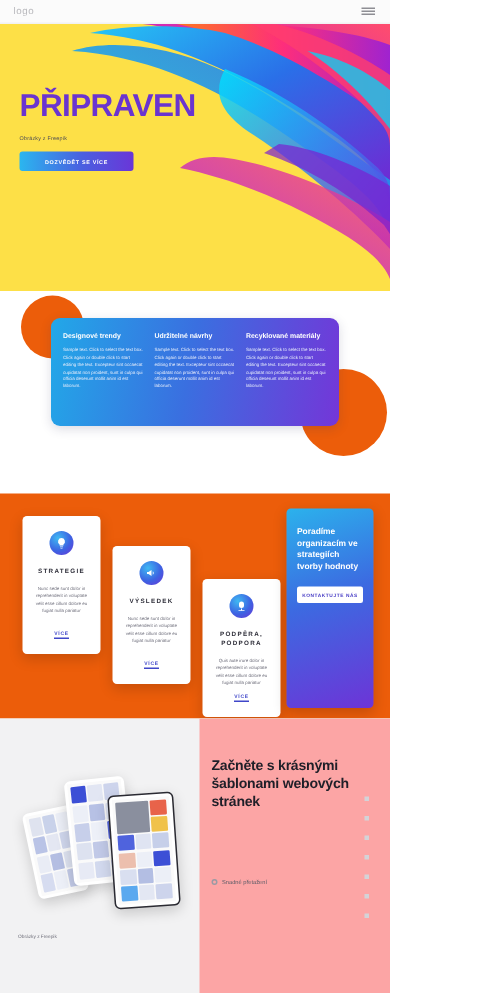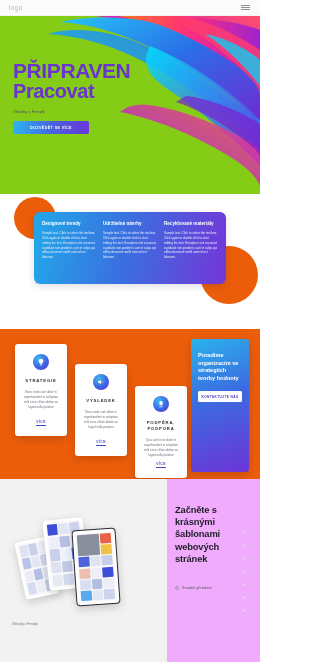--- a/index.html
+++ b/index.html
@@ -16,21 +16,21 @@
   .header {
     height:16px; background:#fbfbfb; display:flex; align-items:center;
     justify-content:space-between; padding:0 9px; position:relative; z-index:40;
     border-bottom:1px solid #f2f2f2;
   }
   .logo { font-size:6.5px; color:#b9b9bd; letter-spacing:.4px; font-weight:400; }
   .burger { display:flex; flex-direction:column; gap:1.3px; padding:2px 1px; }
   .burger i { display:block; width:9px; height:1px; background:#8e8e94; }
 
   
-  .hero { position:relative; height:178px; background:#84cc16; overflow:hidden;text-decoration:underline; }
+  .hero { position:relative; height:178px; background:#fde047; overflow:hidden;text-decoration:underline; }
   .hero-art { position:absolute; inset:0; }
   .hero-copy { position:absolute; left:13px; top:44px; z-index:6; }
   .h1 {
     color:#6a34d0; font-weight:700; line-height:1.0;
     font-size:21px; letter-spacing:-.4px;
   }
   .h1 .l2 { font-size:20px; }
   .h1 .l3 { font-size:20px; }
   .hero-caption { margin-top:9px; font-size:3.6px; color:#4a4a55; letter-spacing:.15px; }
   .hero-btn {
@@ -86,21 +86,21 @@
   .bluepanel h3 { color:#fff; font-size:5.6px; font-weight:700; line-height:1.35; }
   .bp-btn {
     margin-top:9px; height:11px; border-radius:1.5px; background:#fff;
     display:flex; align-items:center; justify-content:center;
     font-size:3.2px; font-weight:700; color:#4338c4; letter-spacing:.4px;
   }
 
   
   .band3 { position:relative; height:183px; background:#f2f2f3; overflow:hidden; display:flex; }
   .tpl-left { width:133px; position:relative; }
-  .tpl-right { flex:1; background:#f0abfc; padding:25px 12px 0 8px; position:relative;margin-left:34px; }
+  .tpl-right { flex:1; background:#fca5a5; padding:25px 12px 0 8px; position:relative; }
   .tpl-right h2 { font-size:9.4px; font-weight:700; color:#1f1f28; line-height:1.3; letter-spacing:-.15px; }
   .feature { position:absolute; left:8px; top:107px; display:flex; align-items:center; gap:3px; }
   .feature .ring { width:4px; height:4px; border-radius:50%; border:.7px solid #9a9aa4; }
   .feature span { font-size:3.8px; color:#5b5b66; }
   .dots { position:absolute; right:14px; top:52px; display:flex; flex-direction:column; gap:10px; }
   .dots i { display:block; width:3px; height:3px; background:#d3d3d8; }
   .tpl-caption { position:absolute; left:12px; bottom:36px; font-size:3.2px; color:#70707b; }
 
   .phones { position:absolute; left:18px; top:32px; width:112px; height:110px; }
   .ph { position:absolute; border-radius:4px; background:#fff; box-shadow:0 3px 9px rgba(0,0,0,.18); overflow:hidden; }
@@ -158,21 +158,20 @@
       <path d="M150,30 C190,46 226,72 252,96 C258,102 260,108 260,116 L260,150 C240,128 200,94 166,72 C150,61 140,48 150,30 Z" fill="url(#g5)" opacity=".85"></path>
       <path d="M168,0 C200,16 230,40 252,64 C258,70 260,76 260,82 L260,34 C240,20 210,6 184,0 Z" fill="#ff3d6e" opacity=".8"></path>
       <path d="M205,18 C230,34 248,54 260,70 L260,44 C246,32 226,22 205,18 Z" fill="#00d5f7" opacity=".75"></path>
       <path d="M120,96 C160,104 200,122 232,142 C246,151 256,160 260,170 L260,132 C232,114 190,96 156,90 C140,87 128,89 120,96 Z" fill="url(#g2)" opacity=".8"></path>
       <path d="M176,86 C206,96 234,114 256,134 L260,140 L260,108 C238,94 208,82 186,80 Z" fill="#7a1fd0" opacity=".7"></path>
     </svg>
 
     <div class="hero-copy">
       <div class="h1">
         <div>PŘIPRAVEN</div>
-        <div class="l2">Pracovat</div>
       </div>
       <div class="hero-caption">Obrázky z Freepik</div>
       <div class="hero-btn">DOZVĚDĚT SE VÍCE</div>
     </div>
   </div>
 
   <div class="band1">
     <div class="circle-o c1"></div>
     <div class="circle-o c2"></div>
     <div class="tri-card">

